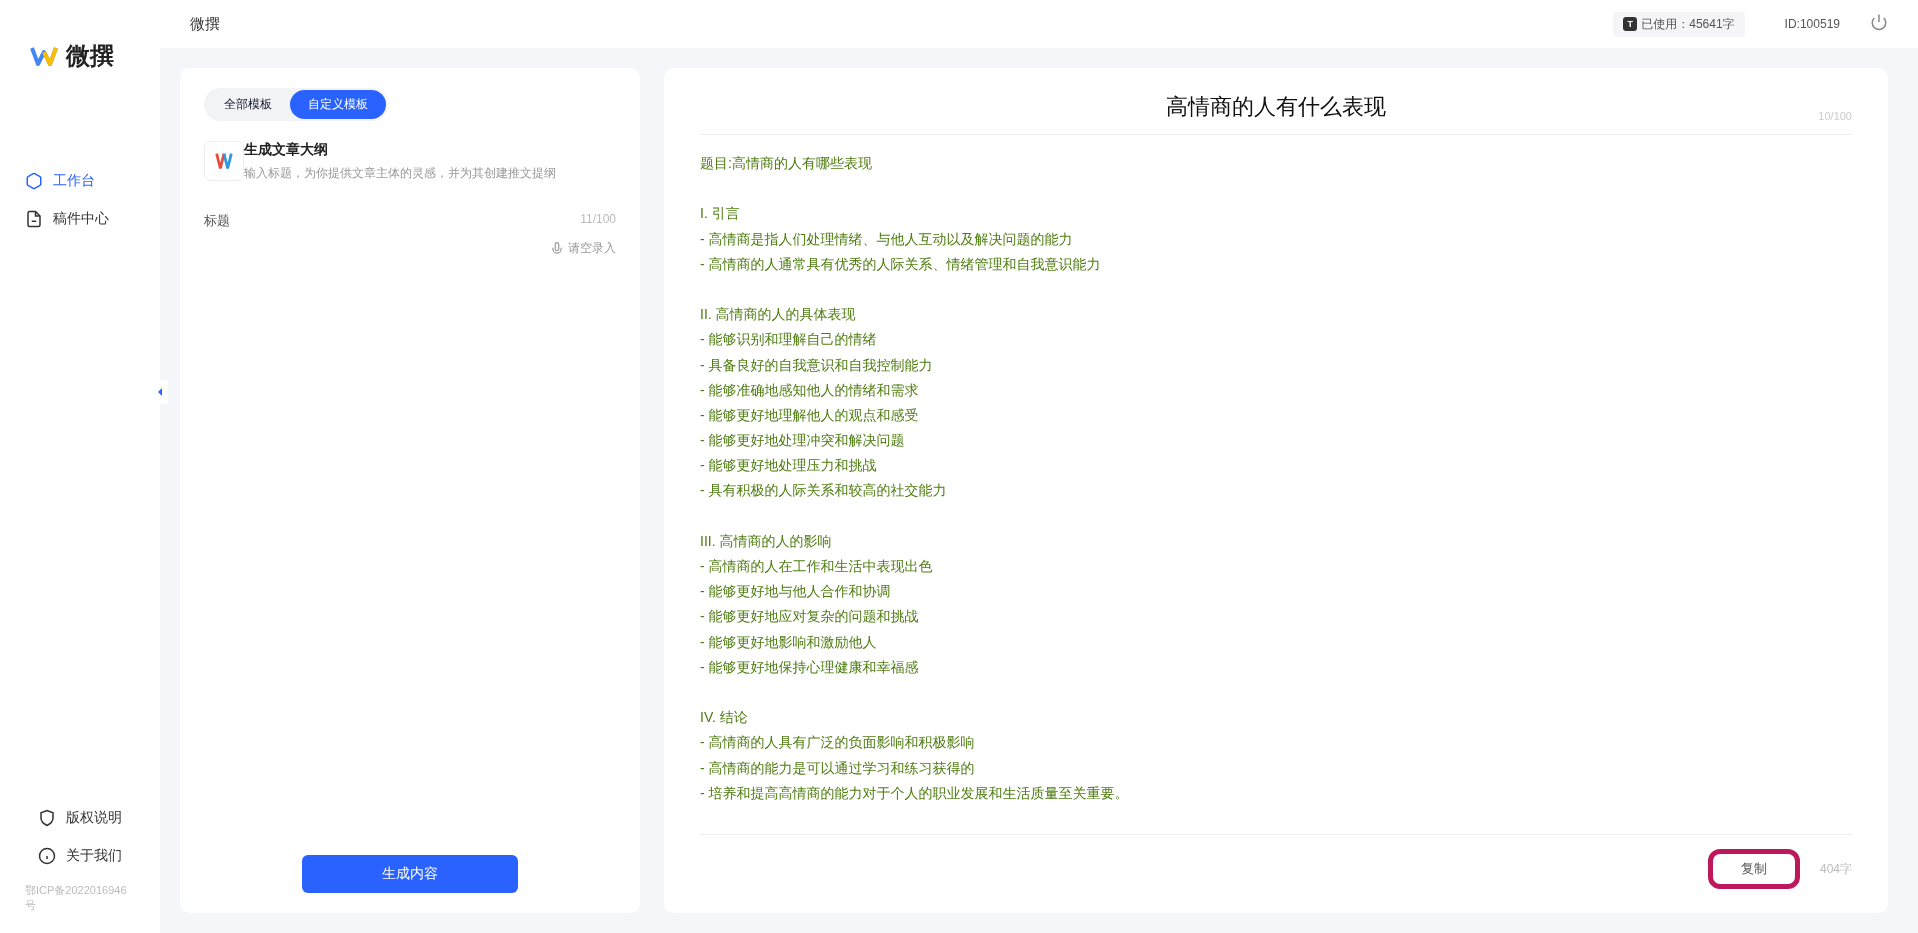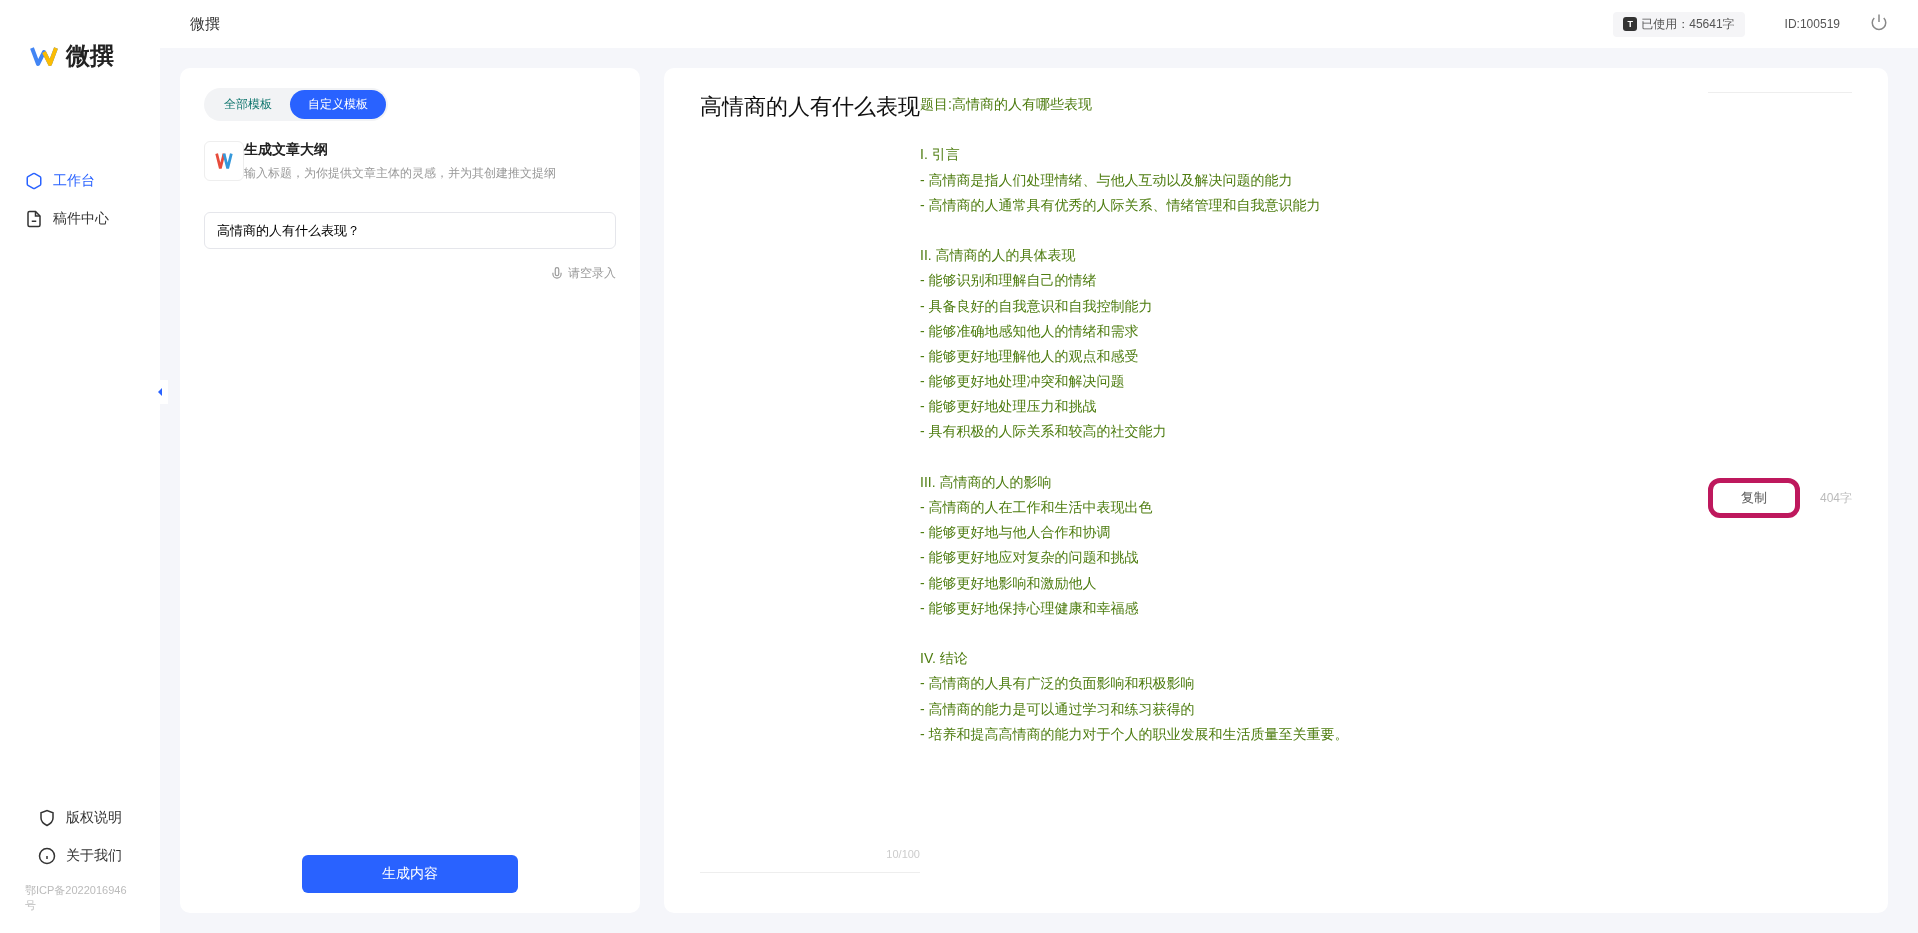--- a/index.html
+++ b/index.html
@@ -37,41 +37,41 @@
 .id-badge { margin-left: 40px; font-size: 12px; color: #555; }
 .power-icon { margin-left: 30px; cursor: pointer; }
 .power-icon svg { width: 18px; height: 18px; stroke: #888; fill: none; stroke-width: 2; }
 
 
 .content { flex: 1; display: flex; gap: 24px; padding: 0 30px 20px 20px; height: calc(100% - 68px); }
 
 
 .panel-left { width: 460px; background: #fff; border-radius: 10px; padding: 20px 24px; display: flex; flex-direction: column; }
 .tabs { display: flex; background: #f2f3f5; border-radius: 20px; padding: 2px; width: fit-content; margin-bottom: 20px; }
-.tab { padding: 6px 18px; font-size: 12px; border-radius: 18px; cursor: pointer; color: #0f766e; }
+.tab { padding: 6px 18px; font-size: 12px; border-radius: 18px; cursor: pointer; color: #0f172a; }
 .tab.active { background: #2962ff; color: #fff; }
 
 .template-card { display: flex; gap: 0; margin-bottom: 30px; }
 .template-icon { width: 40px; height: 40px; background: #fff; border: 1px solid #eee; border-radius: 6px; display: flex; align-items: center; justify-content: center; }
 .template-meta { flex: 1; }
 .template-title { font-size: 14px; font-weight: 600; color: #222; margin-bottom: 6px; }
 .template-desc { font-size: 12px; color: #999; }
 
 .field-row { display: flex; justify-content: space-between; font-size: 13px; color: #555; margin-bottom: 10px; }
 .field-count { color: #bbb; font-size: 12px; }
 .text-input { width: 100%; border: 1px solid #e5e6eb; border-radius: 6px; padding: 10px 12px; font-size: 13px; outline: none; margin-bottom: 16px; }
 
 .voice-input { display: flex; justify-content: flex-end; align-items: center; gap: 4px; font-size: 12px; color: #999; cursor: pointer; }
 .voice-input svg { width: 14px; height: 14px; }
 
 .panel-left-footer { margin-top: auto; display: flex; justify-content: center; padding-top: 20px; }
 .gen-btn { background: #2962ff; color: #fff; border: none; padding: 10px 80px; border-radius: 6px; font-size: 14px; cursor: pointer; }
 
 
-.panel-right { flex: 1; background: #fff; border-radius: 10px; padding: 24px 36px; display: flex; flex-direction: row; }
+.panel-right { flex: 1; background: #fff; border-radius: 10px; padding: 24px 36px; display: flex; flex-direction: column; }
 .output-header { position: relative; border-bottom: 1px solid #eee; padding-bottom: 12px; margin-bottom: 16px; }
 .output-title { font-size: 22px; font-weight: 500; color: #111; text-align: center; font-family: "SimSun", serif; }
 .output-count { position: absolute; right: 0; bottom: 12px; font-size: 11px; color: #ccc; }
 .output-body { flex: 1; font-size: 14px; color: #4d7c0f; line-height: 1.8; white-space: pre-wrap; overflow-y: auto; }
 .output-footer { border-top: 1px solid #eee; padding-top: 14px; display: flex; justify-content: flex-end; align-items: center; gap: 20px; }
 .copy-btn { border: 5px solid #be185d; background: #fff; padding: 6px 28px; border-radius: 12px; font-size: 13px; cursor: pointer; color: #555; }
 .char-count { font-size: 12px; color: #bbb; }
 </style>
 </head>
 <body>
@@ -162,21 +162,24 @@
                 <path d="M4 4 L8 20 L12 4" stroke="#e74c3c" stroke-width="3" fill="none"></path>
                 <path d="M12 4 L16 20 L20 4" stroke="#3498db" stroke-width="3" fill="none"></path>
               </svg>
           </div>
           <div class="template-meta">
             <div class="template-title">生成文章大纲</div>
             <div class="template-desc">输入标题，为你提供文章主体的灵感，并为其创建推文提纲</div>
           </div>
         </div>
 
-        <input class="text-input" type="text" value="高情商的人有什么表现？" style="">
+        <div class="field-row">
+          <span>标题</span>
+          <span class="field-count">11/100</span>
+        </div>
 
         <div class="voice-input">
           <svg viewBox="0 0 24 24" fill="none" stroke="currentColor" stroke-width="2">
               <path d="M12 1a3 3 0 0 0-3 3v8a3 3 0 0 0 6 0V4a3 3 0 0 0-3-3z"></path>
               <path d="M19 10v2a7 7 0 0 1-14 0v-2"></path>
             </svg>
           <span>请空录入</span>
         </div>
 
         <div class="panel-left-footer">

